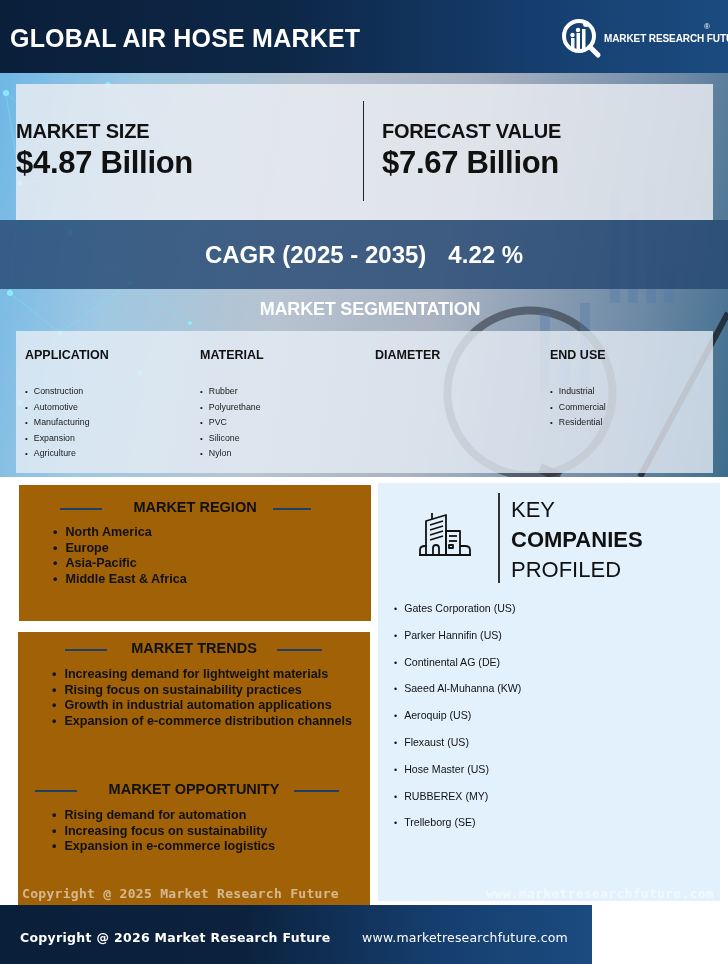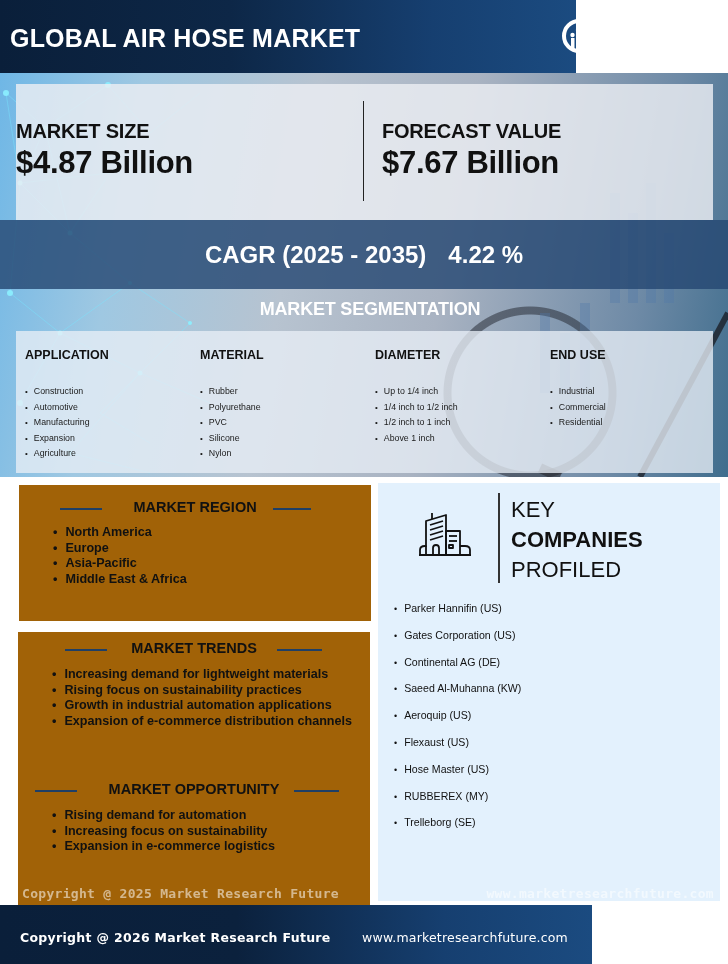--- a/index.html
+++ b/index.html
@@ -1,21 +1,21 @@
 <!DOCTYPE html>
 <html><head>
   <meta charset="utf-8">
   <style>
     * { box-sizing: border-box; margin: 0; padding: 0; }
     html, body { width: 728px; height: 964px; overflow: hidden; background: #ffffff; }
     body { font-family: "Liberation Sans", sans-serif; position: relative; }
 
     
     .header {
-      position: absolute; left: 0; top: 0; width: 576px; height: 73px;
+      position: absolute; left: 0; top: 0; width: 728px; height: 73px;
       background: linear-gradient(90deg, #0a1f3a 0%, #0d2747 40%, #163f70 75%, #1b4b80 100%);
     }
     .header-title {
       position: absolute; left: 10px; top: 24px;
       color: #ffffff; font-size: 25px; font-weight: bold; letter-spacing: 0.2px;
     }
     .logo { position: absolute; left: 560px; top: 16px; width: 160px; height: 44px; }
     .logo-mark { position: absolute; left: 0; top: 0; width: 44px; height: 44px; }
     .logo-text {
       position: absolute; left: 44px; top: 17px; color: #ffffff;
@@ -204,26 +204,20 @@
       <ul>
         <li>Rubber</li>
         <li>Polyurethane</li>
         <li>PVC</li>
         <li>Silicone</li>
         <li>Nylon</li>
       </ul>
     </div>
     <div class="seg-col" style="left:359px">
       <h3>DIAMETER</h3>
-      <ul>
-        <li>Up to 1/4 inch</li>
-        <li>1/4 inch to 1/2 inch</li>
-        <li>1/2 inch to 1 inch</li>
-        <li>Above 1 inch</li>
-      </ul>
     </div>
     <div class="seg-col" style="left:534px">
       <h3>END USE</h3>
       <ul>
         <li>Industrial</li>
         <li>Commercial</li>
         <li>Residential</li>
       </ul>
     </div>
   </div>
@@ -287,22 +281,22 @@
     <path d="M15 48 V41 Q15 38 18 38 Q21 38 21 41 V48"></path>
     <line x1="1" y1="48" x2="53" y2="48"></line>
   </svg>
   <div class="co-divider"></div>
   <div class="co-head">
     <div>KEY</div>
     <div class="bold">COMPANIES</div>
     <div>PROFILED</div>
   </div>
   <ul class="co-list">
+    <li>Gates Corporation (US)</li>
     <li>Parker Hannifin (US)</li>
-    <li>Gates Corporation (US)</li>
     <li>Continental AG (DE)</li>
     <li>Saeed Al-Muhanna (KW)</li>
     <li>Aeroquip (US)</li>
     <li>Flexaust (US)</li>
     <li>Hose Master (US)</li>
     <li>RUBBEREX (MY)</li>
     <li>Trelleborg (SE)</li>
   </ul>
   <div class="watermark" style="right:6px; top:403px">www.marketresearchfuture.com</div>
 </div>

